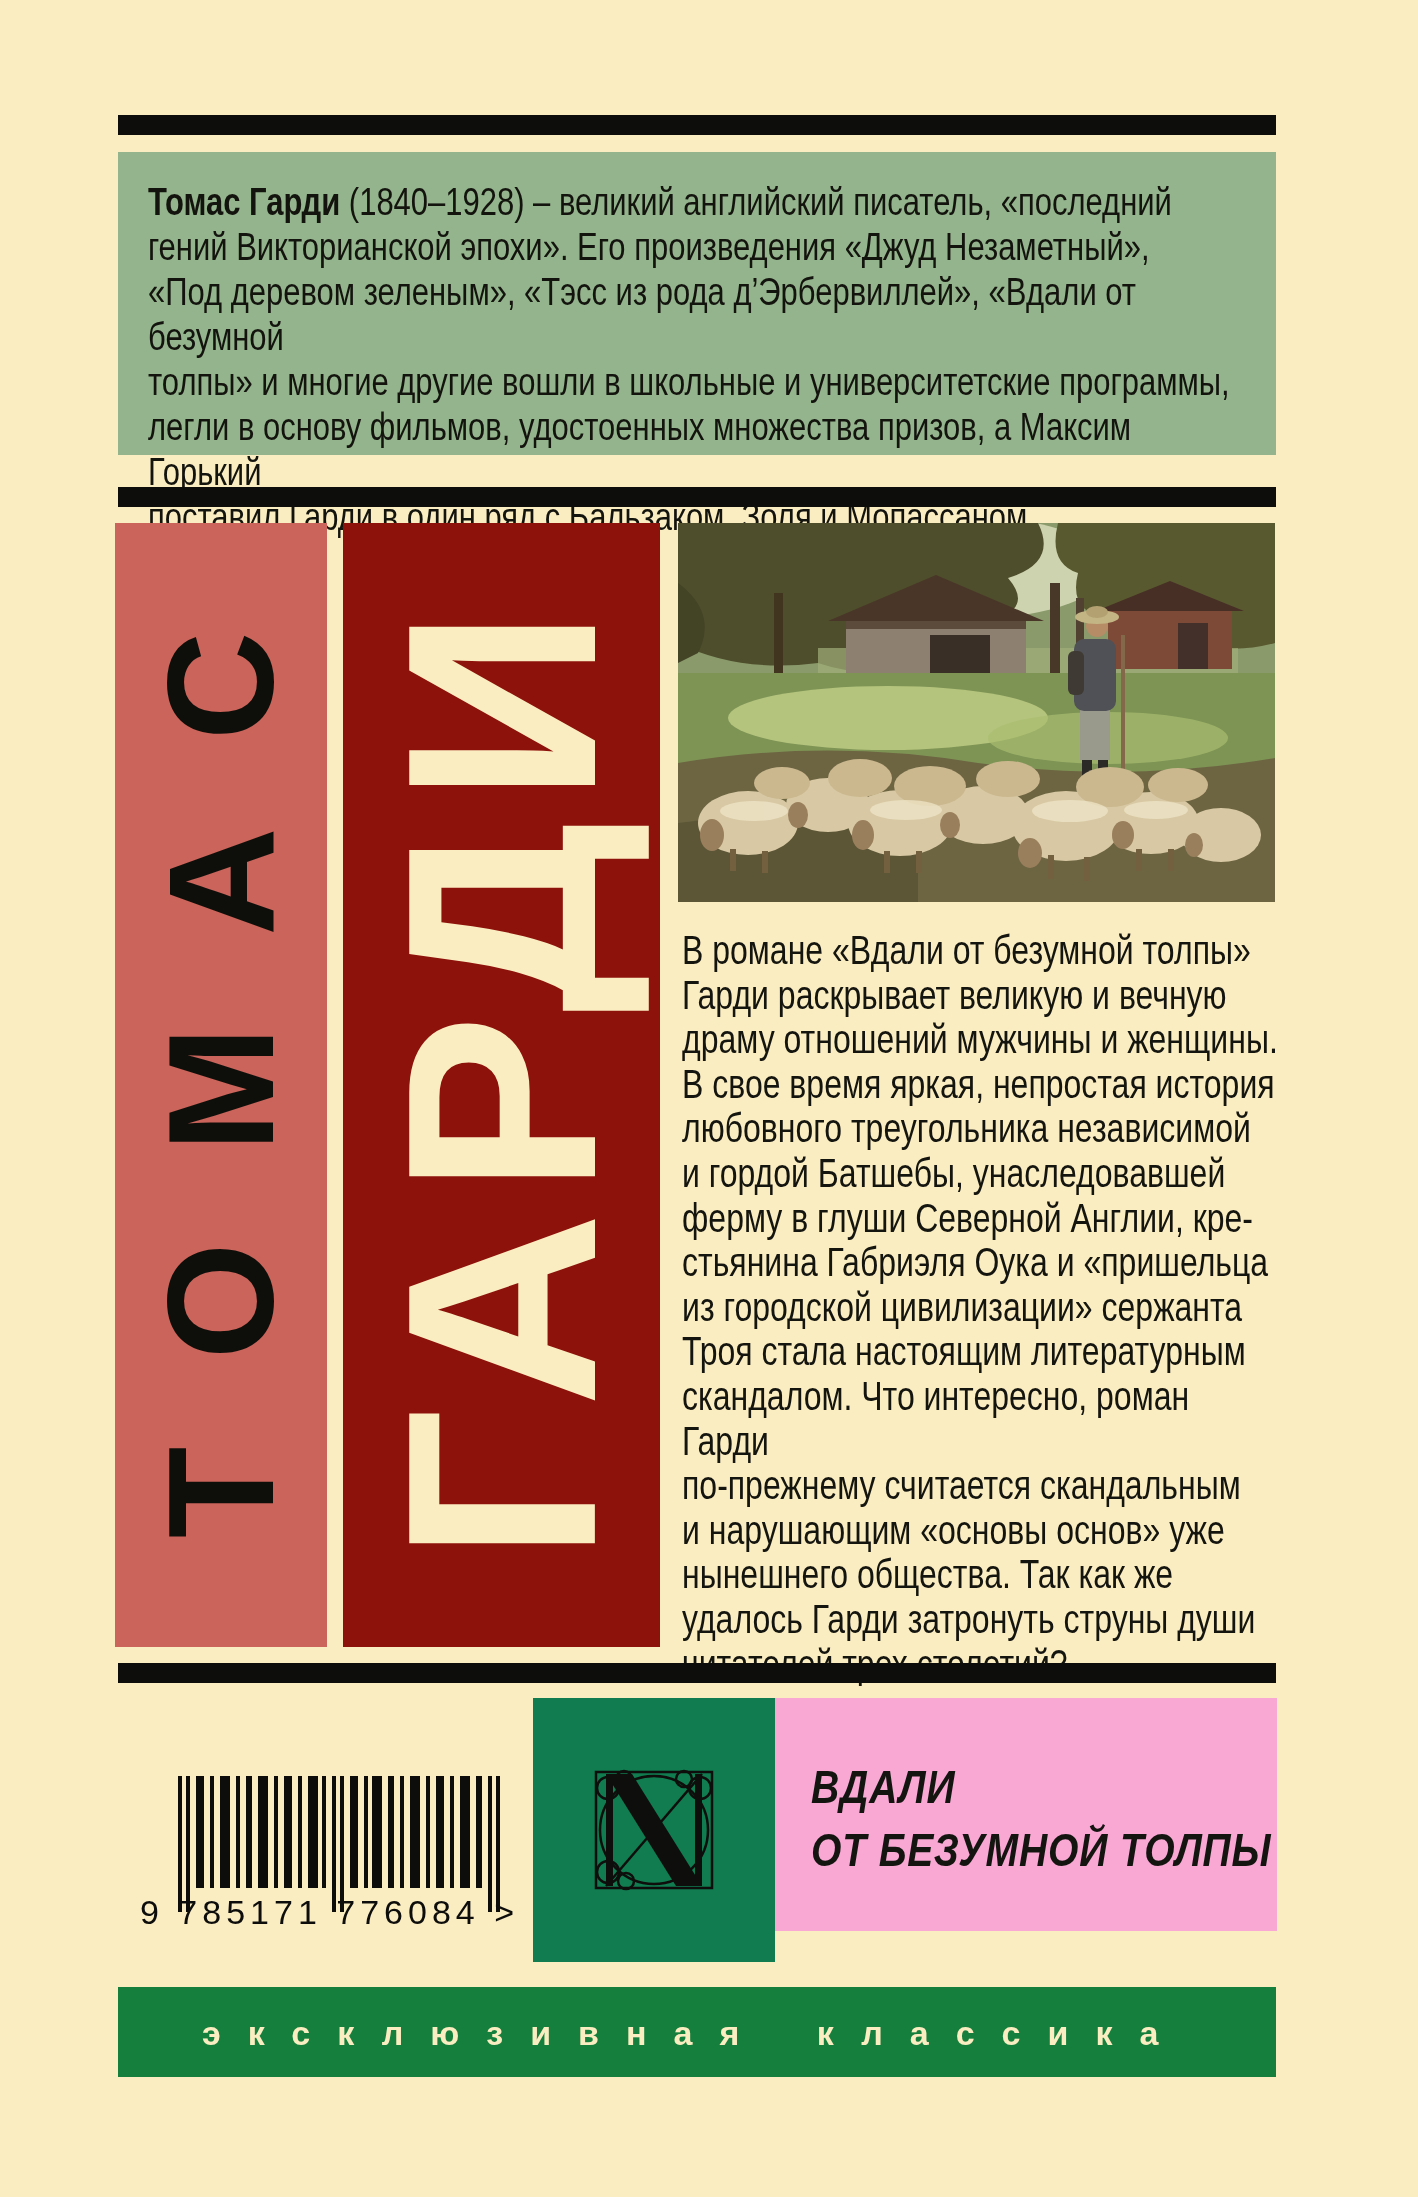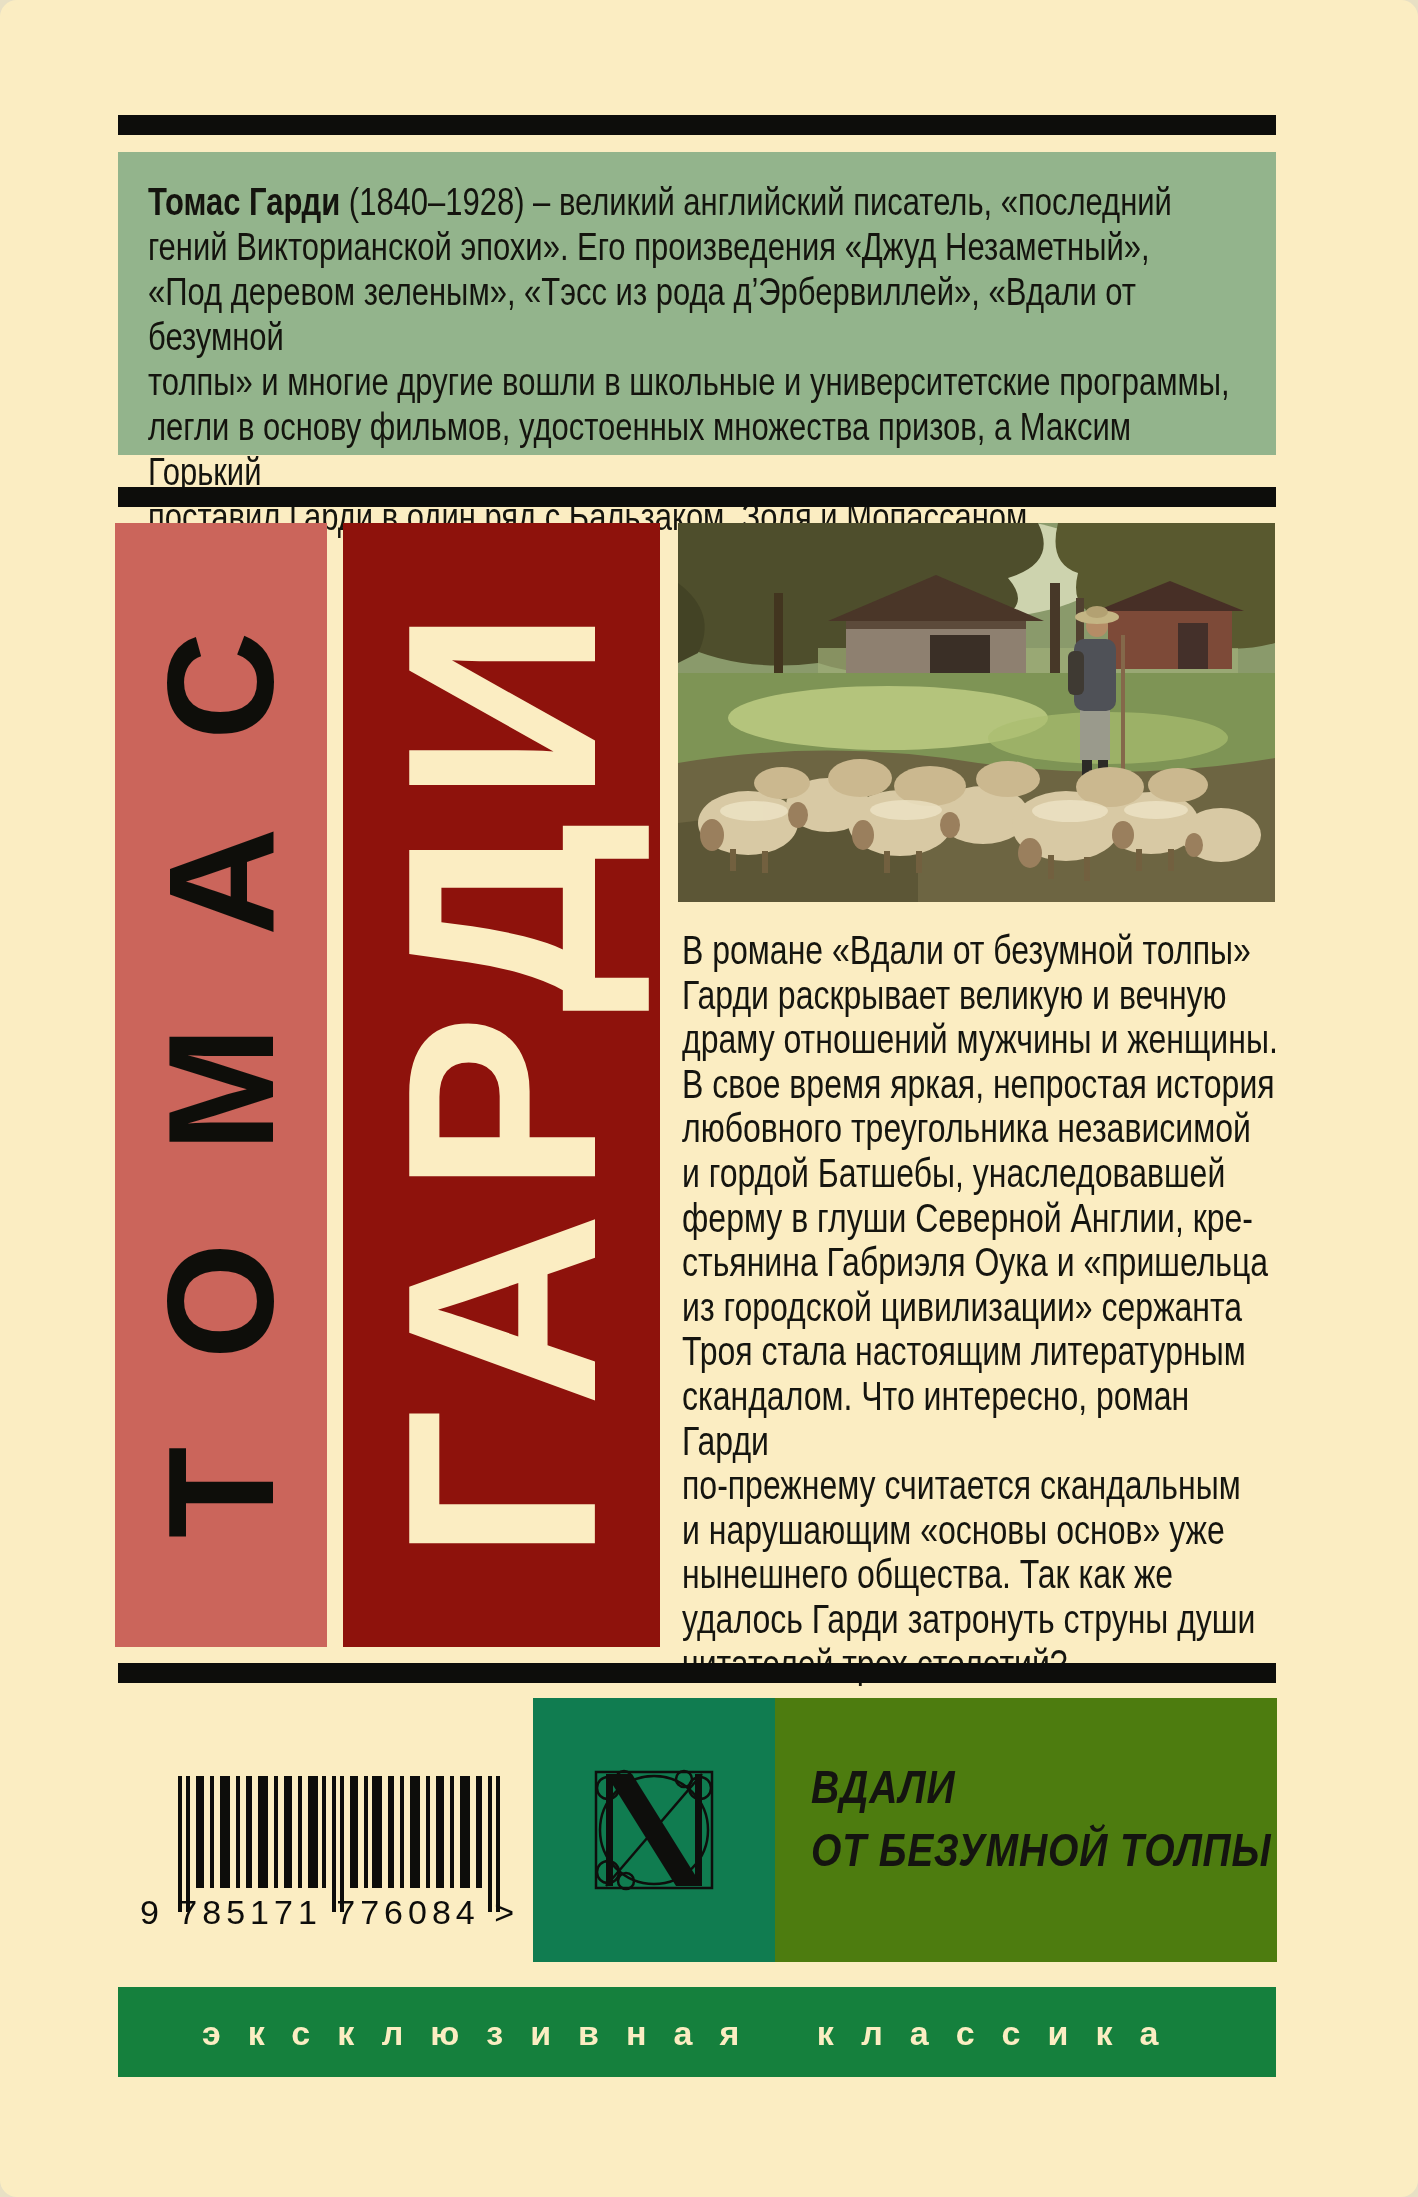--- a/index.html
+++ b/index.html
@@ -1,19 +1,19 @@
 <!DOCTYPE html>
 <html><head>
 <meta charset="utf-8">
 <style>
   html,body{margin:0;padding:0;background:#e8e0c4;}
   #page{
     position:relative;width:1418px;height:2197px;
     background:#FBEDC2;overflow:hidden;
-    font-family:"Liberation Sans",sans-serif;color:#12120e;border-radius:17px;
+    font-family:"Liberation Sans",sans-serif;color:#12120e;
   }
   .abs{position:absolute;}
   .rule{background:#0d0d0b;}
   
   #bio-box{left:118px;top:152px;width:1158px;height:303px;background:#93B48C;}
   #bio-text{
     position:absolute;left:30px;top:28px;width:1345px;
     transform:scaleX(0.815);transform-origin:0 0;
     font-size:38px;line-height:45px;white-space:pre-line;color:#14140e;
   }
@@ -45,21 +45,21 @@
     left:682px;top:928px;width:745px;
     transform:scaleX(0.8);transform-origin:0 0;
     font-size:40px;line-height:44.6px;white-space:pre-line;color:#15150f;
   }
   
   #isbn-label{left:163px;top:1740px;font-size:31px;letter-spacing:1px;color:#111;}
   #barcode{left:140px;top:1776px;width:390px;height:152px;}
   
   #logo-box{left:533px;top:1698px;width:242px;height:264px;background:#107C50;
     display:flex;align-items:center;justify-content:center;}
-  #title-box{left:775px;top:1698px;width:502px;height:264px;background:#4d7c0f;}
+  #title-box{left:775px;top:1698px;width:502px;height:233px;background:#f9a8d4;}
   #title-inner{
     position:absolute;left:36px;top:58px;width:590px;
     transform:scaleX(0.85);transform-origin:0 0;
     font-style:italic;font-weight:700;font-size:46px;line-height:63px;
     color:#141410;letter-spacing:1px;
   }
   #series-band{
     left:118px;top:1987px;width:1158px;height:90px;background:#15803d;
     line-height:92px;padding-left:84px;box-sizing:border-box;
   }

